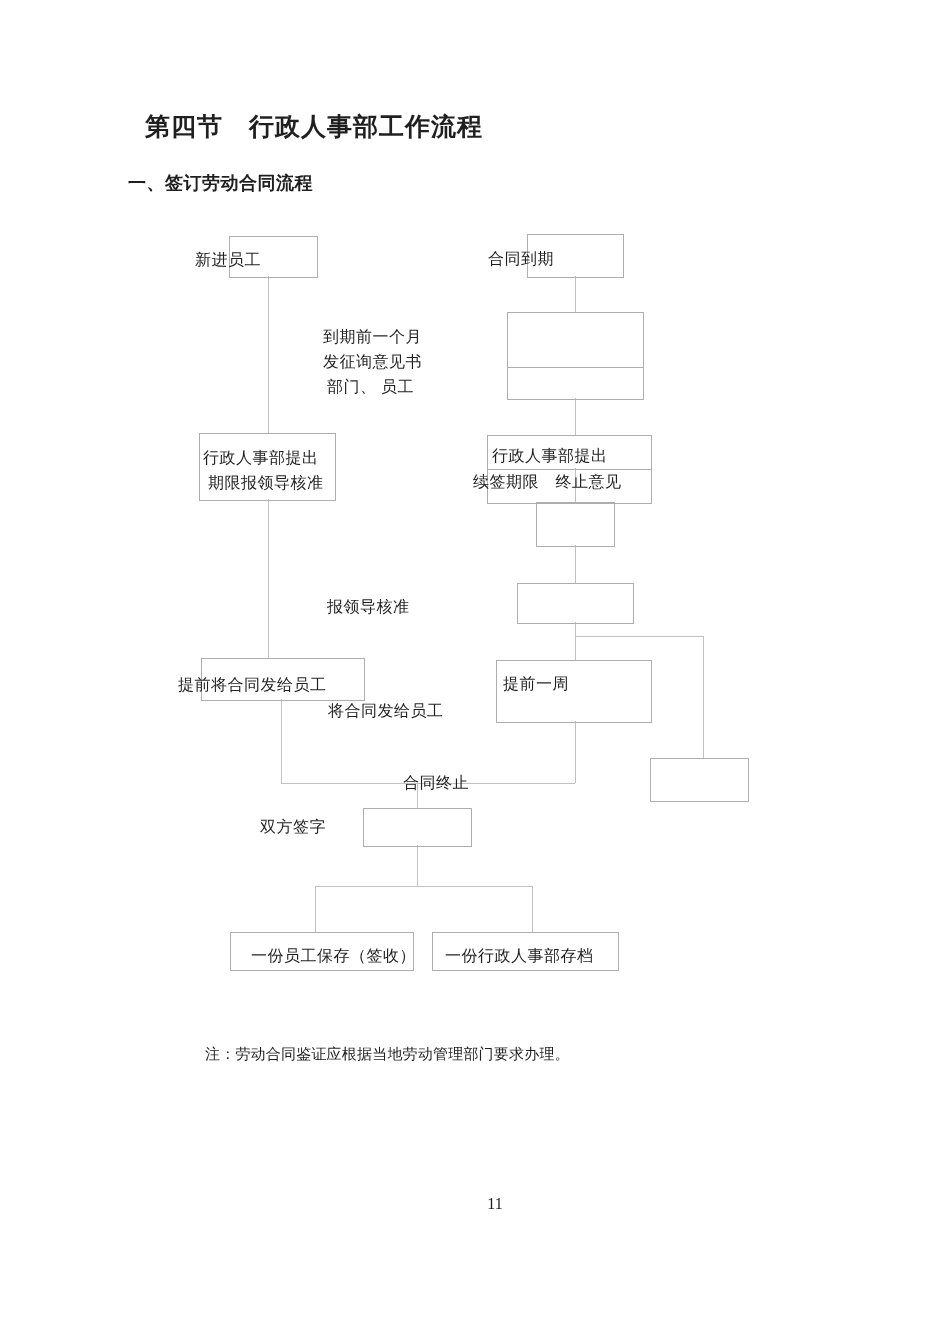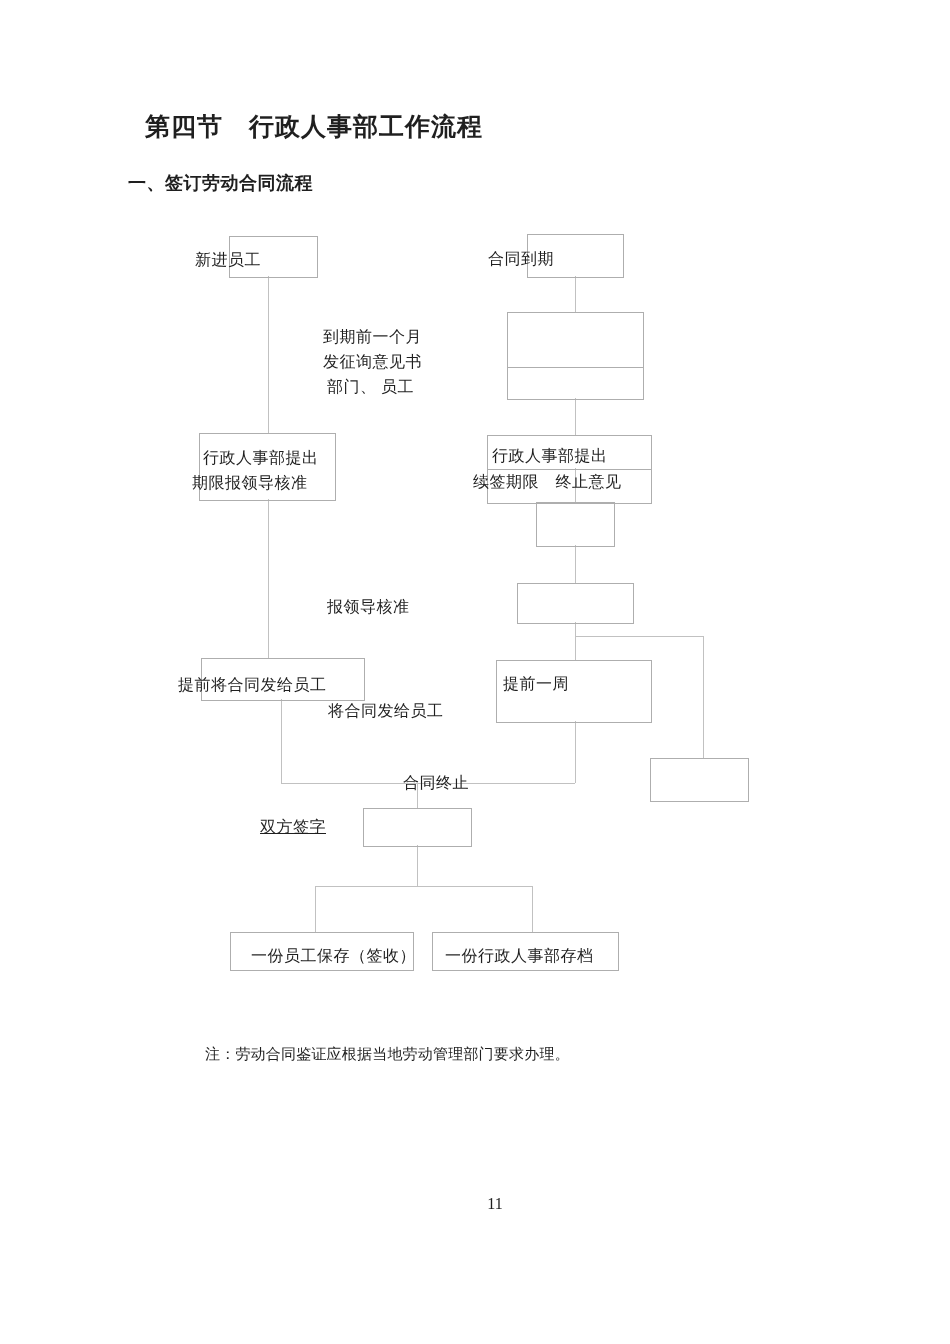--- a/index.html
+++ b/index.html
@@ -89,28 +89,28 @@
   <div class="box" style="left:363px;top:808px;width:107px;height:37px;"></div>
   <div class="box" style="left:230px;top:932px;width:182px;height:37px;"></div>
   <div class="box" style="left:432px;top:932px;width:185px;height:37px;"></div>
 
   <div class="lbl" style="left:195px;top:250px;">新进员工</div>
   <div class="lbl" style="left:488px;top:249px;">合同到期</div>
   <div class="lbl" style="left:323px;top:327px;">到期前一个月</div>
   <div class="lbl" style="left:323px;top:352px;">发征询意见书</div>
   <div class="lbl" style="left:327px;top:377px;">部门、 员工</div>
   <div class="lbl" style="left:203px;top:448px;">行政人事部提出</div>
-  <div class="lbl" style="left:192px;top:473px;font-family:Liberation Serif, serif;">期限报领导核准</div>
+  <div class="lbl" style="left:208px;top:473px;font-family:Liberation Serif, serif;">期限报领导核准</div>
   <div class="lbl" style="left:492px;top:446px;">行政人事部提出</div>
   <div class="lbl" style="left:473px;top:472px;">续签期限　终止意见</div>
   <div class="lbl" style="left:327px;top:597px;">报领导核准</div>
   <div class="lbl" style="left:178px;top:675px;text-align:center;">提前将合同发给员工</div>
   <div class="lbl" style="left:328px;top:701px;">将合同发给员工</div>
   <div class="lbl" style="left:503px;top:674px;">提前一周</div>
   <div class="lbl" style="left:403px;top:773px;">合同终止</div>
-  <div class="lbl" style="left:260px;top:817px;text-decoration:underline;">双方签字</div>
+  <div class="lbl" style="left:260px;top:817px;">双方签字</div>
   <div class="lbl" style="left:251px;top:946px;">一份员工保存（签收）</div>
   <div class="lbl" style="left:445px;top:946px;">一份行政人事部存档</div>
 
   <div class="note">注：劳动合同鉴证应根据当地劳动管理部门要求办理。</div>
   <div class="pagenum">11</div>
 
 </div>
 
 </body></html>

